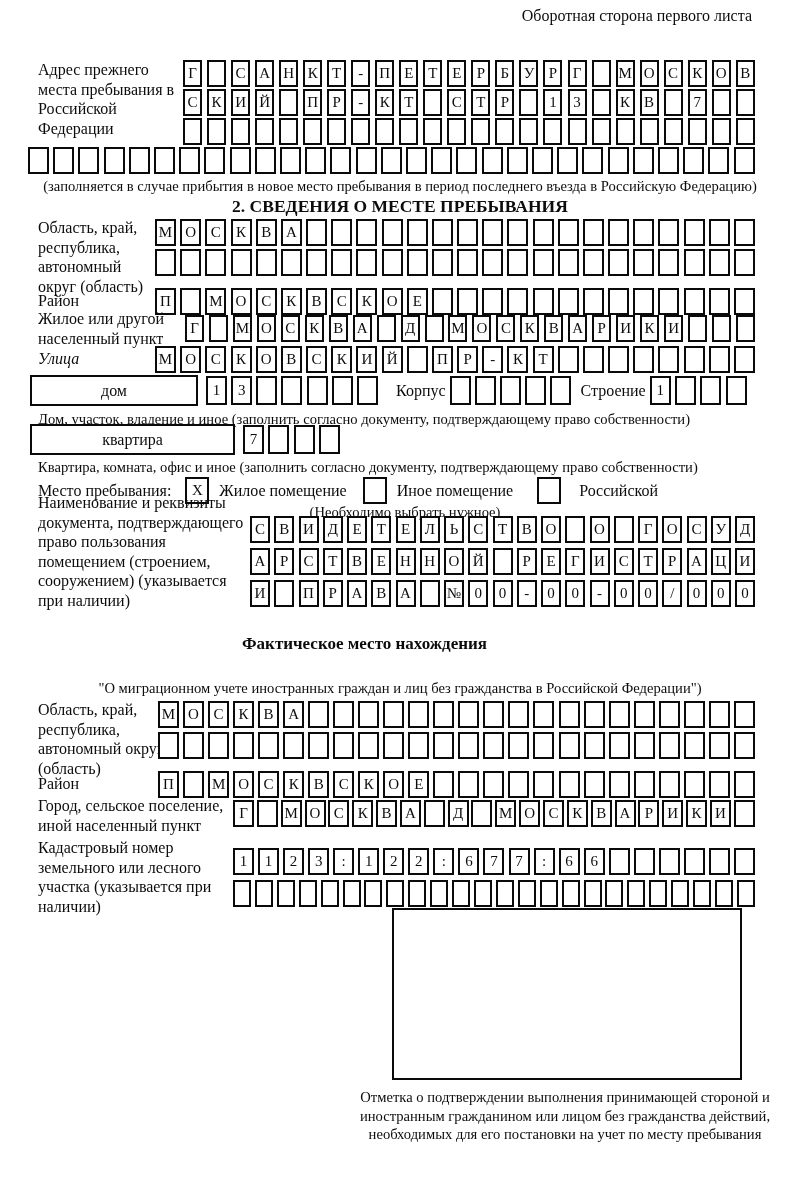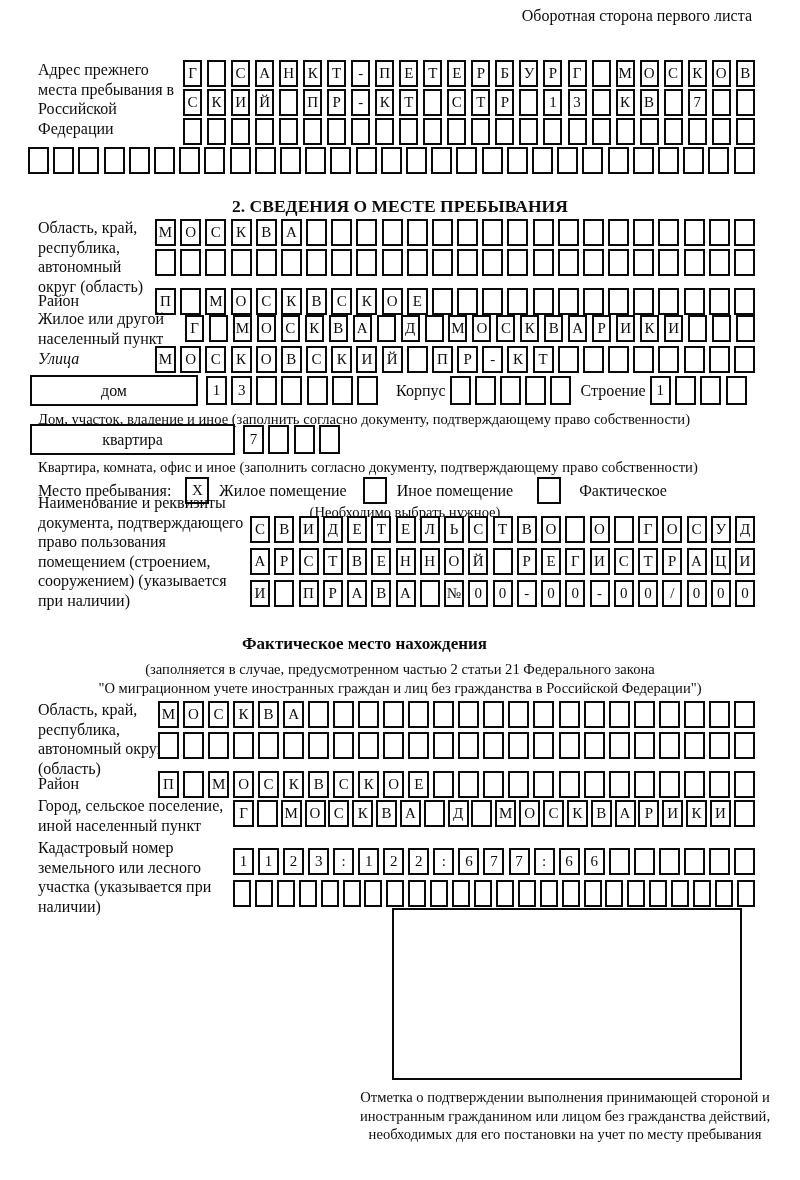--- a/index.html
+++ b/index.html
@@ -141,20 +141,21 @@
       <span class="cell"></span>
       <span class="cell"></span>
       <span class="cell"></span>
       <span class="cell"></span>
       <span class="cell"></span>
       <span class="cell"></span>
       <span class="cell"></span>
       <span class="cell"></span>
       <span class="cell"></span>
     </div>
+  <div class="abs note center" style="left:0;top:177px;width:800px;">(заполняется в случае прибытия в новое место пребывания в период последнего въезда в Российскую Федерацию)</div>
 
   <div class="abs title center" style="left:0;top:196px;width:800px;">2. СВЕДЕНИЯ О МЕСТЕ ПРЕБЫВАНИЯ</div>
 
   <div class="abs lbl" style="left:38px;top:218px;width:118px;">Область, край, республика, автономный округ (область)</div>
   <div class="abs cells" style="left:155px;top:219px;width:600px;--cw:21px;">
       <span class="cell">М</span>
       <span class="cell">О</span>
       <span class="cell">С</span>
       <span class="cell">К</span>
       <span class="cell">В</span>
@@ -329,21 +330,21 @@
   </div>
   <div class="abs note" style="left:38px;top:458px;width:740px;">Квартира, комната, офис и иное (заполнить согласно документу, подтверждающему право собственности)</div>
 
   <div class="abs inlinerow" style="left:38px;top:477px;">
     <div class="lbl">Место пребывания:</div>
     <div class="checkbox" style="margin-left:14px;">X</div>
     <div class="lbl" style="margin-left:10px;">Жилое помещение</div>
     <div class="checkbox" style="margin-left:16px;"></div>
     <div class="lbl" style="margin-left:10px;">Иное помещение</div>
     <div class="checkbox" style="margin-left:24px;"></div>
-    <div class="lbl" style="margin-left:18px;">Фактическое</div>
+    <div class="lbl" style="margin-left:18px;">Российской</div>
   </div>
   <div class="abs note center" style="left:0px;top:503px;width:810px;">(Необходимо выбрать нужное)</div>
 
   <div class="abs lbl" style="left:38px;top:493px;width:212px;">Наименование и реквизиты документа, подтверждающего право пользования помещением (строением, сооружением) (указывается при наличии)</div>
   <div class="abs cells" style="left:250px;top:516px;width:505px;--cw:20px;">
       <span class="cell">С</span>
       <span class="cell">В</span>
       <span class="cell">И</span>
       <span class="cell">Д</span>
       <span class="cell">Е</span>
@@ -405,21 +406,20 @@
       <span class="cell">-</span>
       <span class="cell">0</span>
       <span class="cell">0</span>
       <span class="cell">/</span>
       <span class="cell">0</span>
       <span class="cell">0</span>
       <span class="cell">0</span>
     </div>
 
   <div class="abs title center" style="left:0;top:634px;width:729px;font-size:17px;">Фактическое место нахождения</div>
-  <div class="abs note center" style="left:0;top:660px;width:800px;">(заполняется в случае, предусмотренном частью 2 статьи 21 Федерального закона</div>
   <div class="abs note center" style="left:0;top:679px;width:800px;">"О миграционном учете иностранных граждан и лиц без гражданства в Российской Федерации")</div>
 
   <div class="abs lbl" style="left:38px;top:700px;width:132px;">Область, край, республика, автономный округ (область)</div>
   <div class="abs cells" style="left:158px;top:701px;width:597px;--cw:21px;">
       <span class="cell">М</span>
       <span class="cell">О</span>
       <span class="cell">С</span>
       <span class="cell">К</span>
       <span class="cell">В</span>
       <span class="cell">А</span>

